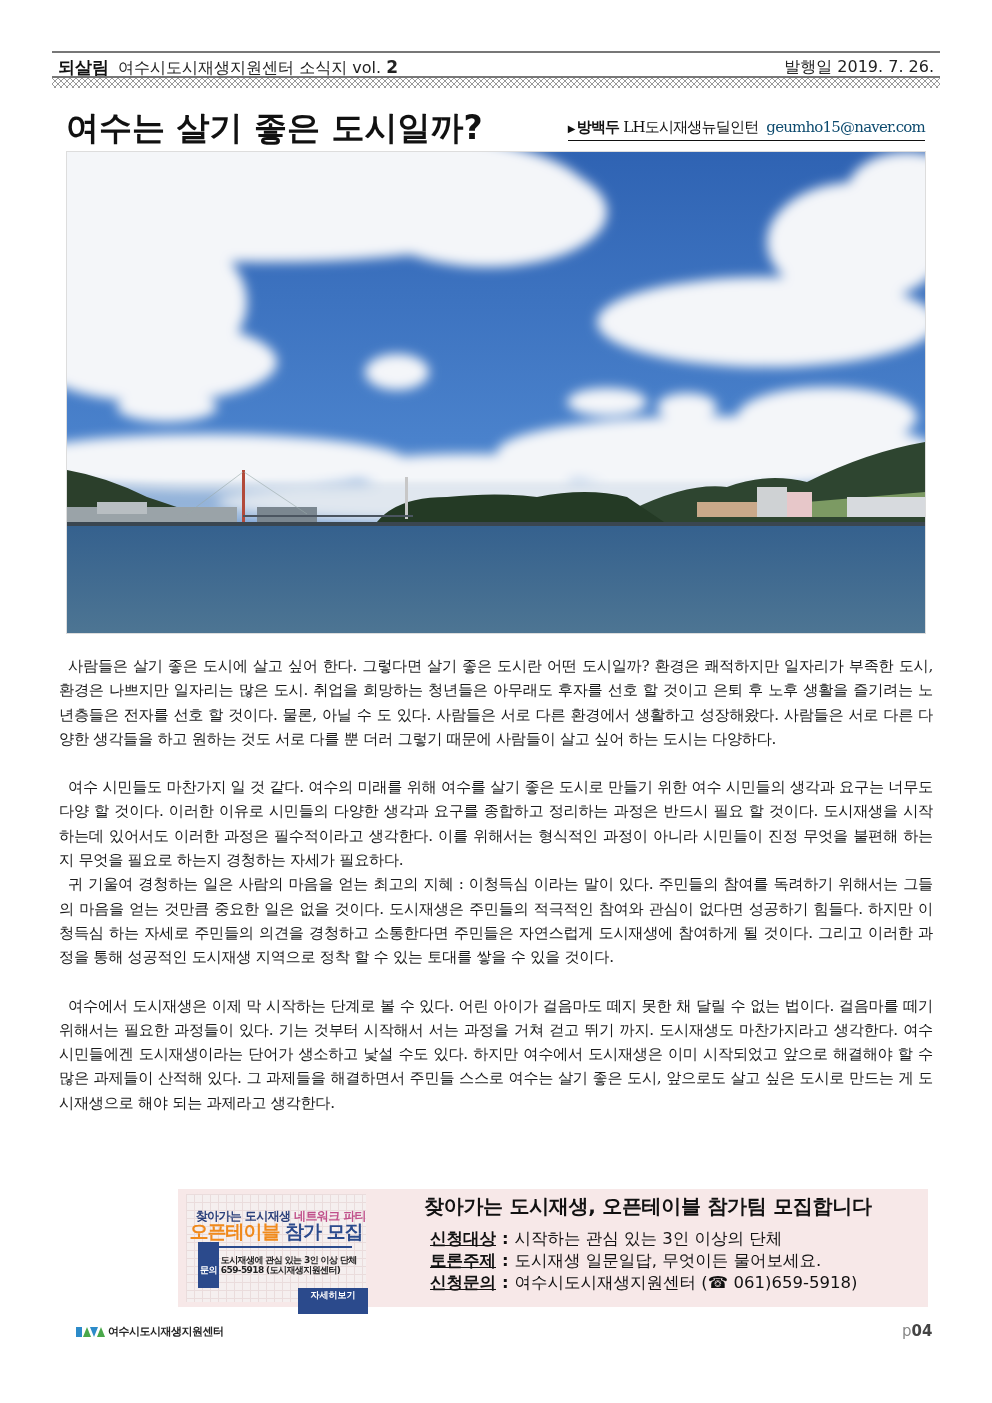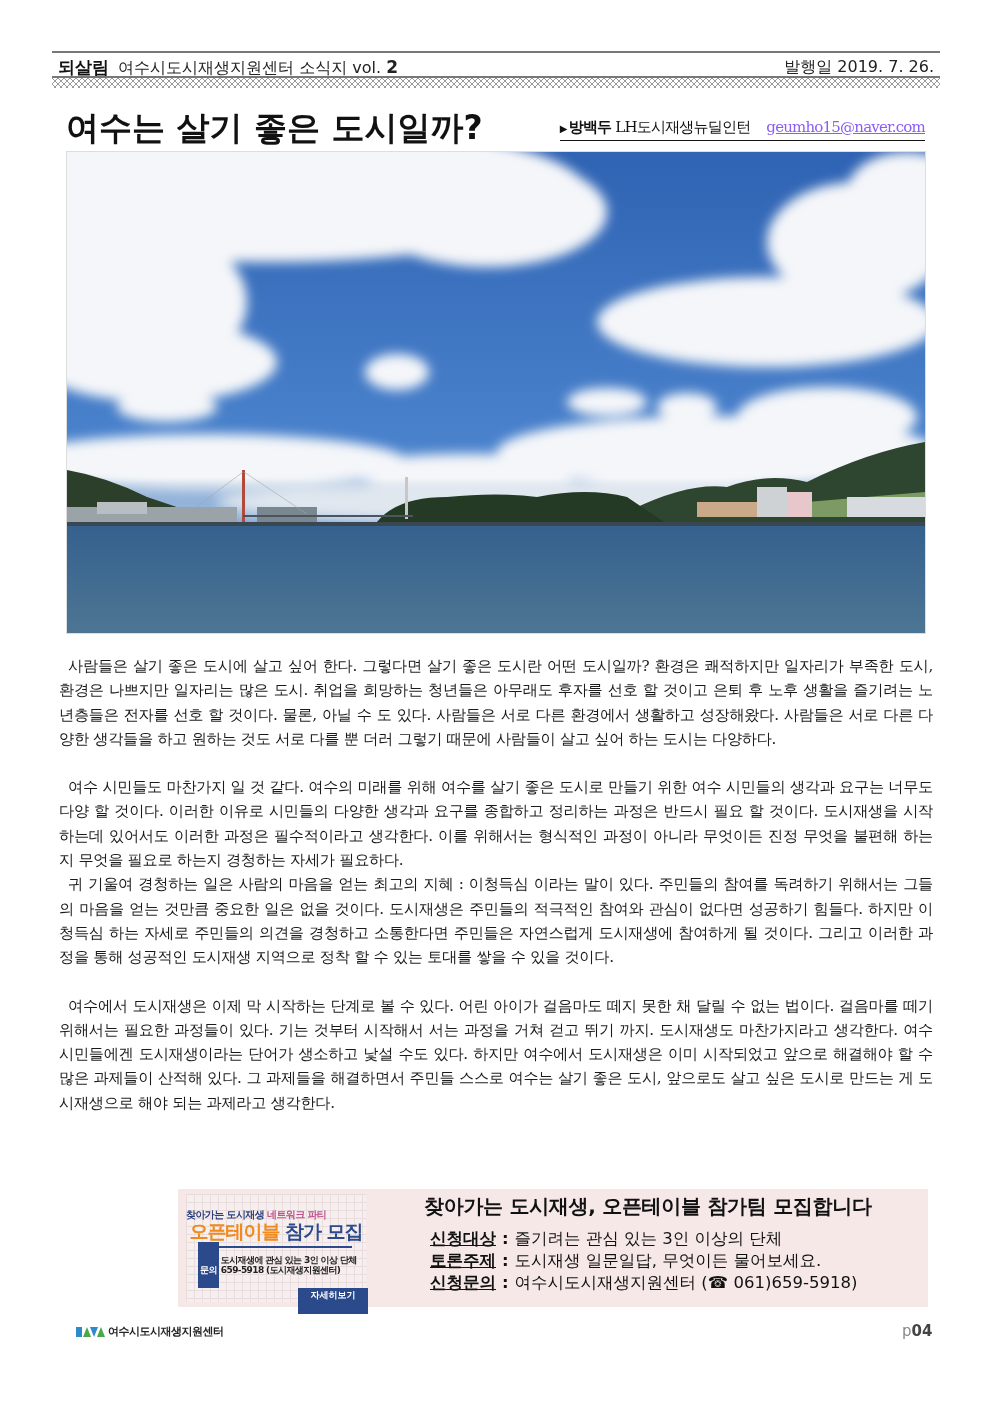--- a/index.html
+++ b/index.html
@@ -22,41 +22,41 @@
       linear-gradient(-45deg, transparent 45%, #9a9a9a 45%, #9a9a9a 55%, transparent 55%);
     background-size: 6px 6px; }
 
   
   .title { position: absolute; left: 66px; top: 106px; font-size: 33px; font-weight: bold;
            color: #111; letter-spacing: 0px; white-space: nowrap; }
   .byline { position: absolute; right: 67px; top: 118px; font-family: "DejaVu Serif", "Liberation Serif", serif;
             font-size: 15px; color: #111; white-space: nowrap; border-bottom: 1px solid #111; padding-bottom: 3px; letter-spacing: -0.8px; }
   .byline .tri { font-size: 10px; margin-right: 2px; }
   .byline .name { font-weight: bold; margin-right: 4px; }
-  .byline .email { color: #8b5cf6; text-decoration: underline; margin-left: 16px; }
+  .byline .email { color: #0c4a6e; margin-left: 8px; }
 
   
   .photo { position: absolute; left: 66px; top: 151px; width: 858px; height: 481px; overflow: hidden;
            border: 1px solid #ddd; }
   .photo svg { display: block; }
 
   
   .body { position: absolute; left: 59px; top: 654px; width: 874px;
           font-family: "DejaVu Serif", "Liberation Serif", serif; font-size: 15.2px; line-height: 24.3px;
           color: #1a1a1a; text-align: justify; letter-spacing: -0.3px; }
   .body p { margin: 0; text-indent: 0.6em; }
   .body p.gap { margin-top: 24px; }
 
   
   .ad { position: absolute; left: 178px; top: 1189px; width: 750px; height: 118px; background: #f7e8e8; }
   .ad-thumb { position: absolute; left: 8px; top: 5px; width: 180px; height: 108px;
               background-color: #f5efef;
               background-image: linear-gradient(#eadcdc 1px, transparent 1px), linear-gradient(90deg, #eadcdc 1px, transparent 1px);
               background-size: 8px 8px; }
-  .ad-thumb .l1 { position: absolute; left: 0; width: 180px; top: 14px; text-align: left; font-size: 10px; font-weight: bold; color: #2b3f7a; letter-spacing: -0.6px; }
+  .ad-thumb .l1 { position: absolute; left: 0; width: 180px; top: 14px; text-align: right; font-size: 12px; font-weight: bold; color: #2b3f7a; letter-spacing: -0.6px; }
   .ad-thumb .l1 .pk { color: #c0508a; }
   .ad-thumb .l2 { position: absolute; left: 0; width: 180px; top: 25px; text-align: center; font-size: 19px; font-weight: bold; letter-spacing: -1px; }
   .ad-thumb .l2 .or { color: #f08a1c; }
   .ad-thumb .l2 .bl { color: #2b4a8c; }
   .ad-thumb .uline { position: absolute; left: 14px; top: 52px; width: 152px; height: 2px; background: #2b4a8c; }
   .ad-thumb .row { position: absolute; left: 12px; font-size: 9px; font-weight: bold; color: #222; letter-spacing: -0.6px; white-space: nowrap; }
   .ad-thumb .row .tag { background: #2b4a8c; color: #fff; padding: 13px 2px; margin-right: 2px; }
   .ad-thumb .r1 { top: 60px; }
   .ad-thumb .r2 { top: 70px; }
   .ad-thumb .more { position: absolute; left: 112px; top: 94px; width: 70px; height: 26px; background: #2b4a8c; color: #fff;
@@ -163,21 +163,21 @@
     <line x1="177" y1="320" x2="240" y2="362" stroke="#9aa" stroke-width="0.6"></line>
 
     <rect x="0" y="370" width="858" height="4" fill="#3a4650"></rect>
 
     <rect x="0" y="374" width="858" height="107" fill="url(#sea)"></rect>
   </svg>
 </div>
 
 <div class="body">
   <p>사람들은 살기 좋은 도시에 살고 싶어 한다. 그렇다면 살기 좋은 도시란 어떤 도시일까? 환경은 쾌적하지만 일자리가 부족한 도시, 환경은 나쁘지만 일자리는 많은 도시. 취업을 희망하는 청년들은 아무래도 후자를 선호 할 것이고 은퇴 후 노후 생활을 즐기려는 노년층들은 전자를 선호 할 것이다. 물론, 아닐 수 도 있다. 사람들은 서로 다른 환경에서 생활하고 성장해왔다. 사람들은 서로 다른 다양한 생각들을 하고 원하는 것도 서로 다를 뿐 더러 그렇기 때문에 사람들이 살고 싶어 하는 도시는 다양하다.</p>
-  <p class="gap">여수 시민들도 마찬가지 일 것 같다. 여수의 미래를 위해 여수를 살기 좋은 도시로 만들기 위한 여수 시민들의 생각과 요구는 너무도 다양 할 것이다. 이러한 이유로 시민들의 다양한 생각과 요구를 종합하고 정리하는 과정은 반드시 필요 할 것이다. 도시재생을 시작하는데 있어서도 이러한 과정은 필수적이라고 생각한다. 이를 위해서는 형식적인 과정이 아니라 무엇이든 진정 무엇을 불편해 하는지 무엇을 필요로 하는지 경청하는 자세가 필요하다.</p>
+  <p class="gap">여수 시민들도 마찬가지 일 것 같다. 여수의 미래를 위해 여수를 살기 좋은 도시로 만들기 위한 여수 시민들의 생각과 요구는 너무도 다양 할 것이다. 이러한 이유로 시민들의 다양한 생각과 요구를 종합하고 정리하는 과정은 반드시 필요 할 것이다. 도시재생을 시작하는데 있어서도 이러한 과정은 필수적이라고 생각한다. 이를 위해서는 형식적인 과정이 아니라 시민들이 진정 무엇을 불편해 하는지 무엇을 필요로 하는지 경청하는 자세가 필요하다.</p>
   <p>귀 기울여 경청하는 일은 사람의 마음을 얻는 최고의 지혜 : 이청득심 이라는 말이 있다. 주민들의 참여를 독려하기 위해서는 그들의 마음을 얻는 것만큼 중요한 일은 없을 것이다. 도시재생은 주민들의 적극적인 참여와 관심이 없다면 성공하기 힘들다. 하지만 이청득심 하는 자세로 주민들의 의견을 경청하고 소통한다면 주민들은 자연스럽게 도시재생에 참여하게 될 것이다. 그리고 이러한 과정을 통해 성공적인 도시재생 지역으로 정착 할 수 있는 토대를 쌓을 수 있을 것이다.</p>
   <p class="gap">여수에서 도시재생은 이제 막 시작하는 단계로 볼 수 있다. 어린 아이가 걸음마도 떼지 못한 채 달릴 수 없는 법이다. 걸음마를 떼기 위해서는 필요한 과정들이 있다. 기는 것부터 시작해서 서는 과정을 거쳐 걷고 뛰기 까지. 도시재생도 마찬가지라고 생각한다. 여수 시민들에겐 도시재생이라는 단어가 생소하고 낯설 수도 있다. 하지만 여수에서 도시재생은 이미 시작되었고 앞으로 해결해야 할 수 많은 과제들이 산적해 있다. 그 과제들을 해결하면서 주민들 스스로 여수는 살기 좋은 도시, 앞으로도 살고 싶은 도시로 만드는 게 도시재생으로 해야 되는 과제라고 생각한다.</p>
 </div>
 
 <div class="ad">
   <div class="ad-thumb">
     <div class="l1">
       <span>찾아가는 도시재생</span>
       <span class="pk">네트워크 파티</span>
     </div>
@@ -191,21 +191,21 @@
     </div>
     <div class="row r2">
       <span class="tag">문의</span><span>659-5918 (도시재생지원센터)</span>
     </div>
     <div class="more">자세히보기</div>
   </div>
   <div class="ad-text">
     <div class="head">찾아가는 도시재생, 오픈테이블 참가팀 모집합니다</div>
     <div class="rows">
       <div>
-        <span class="k">신청대상</span><span class="sep">:</span><span>즐기려는 관심 있는 3인 이상의 단체</span>
+        <span class="k">신청대상</span><span class="sep">:</span><span>시작하는 관심 있는 3인 이상의 단체</span>
       </div>
       <div>
         <span class="k">토론주제</span><span class="sep">:</span><span>도시재생 일문일답, 무엇이든 물어보세요.</span>
       </div>
       <div>
         <span class="k">신청문의</span><span class="sep">:</span><span>여수시도시재생지원센터 (☎ 061)659-5918)</span>
       </div>
     </div>
   </div>
 </div>

